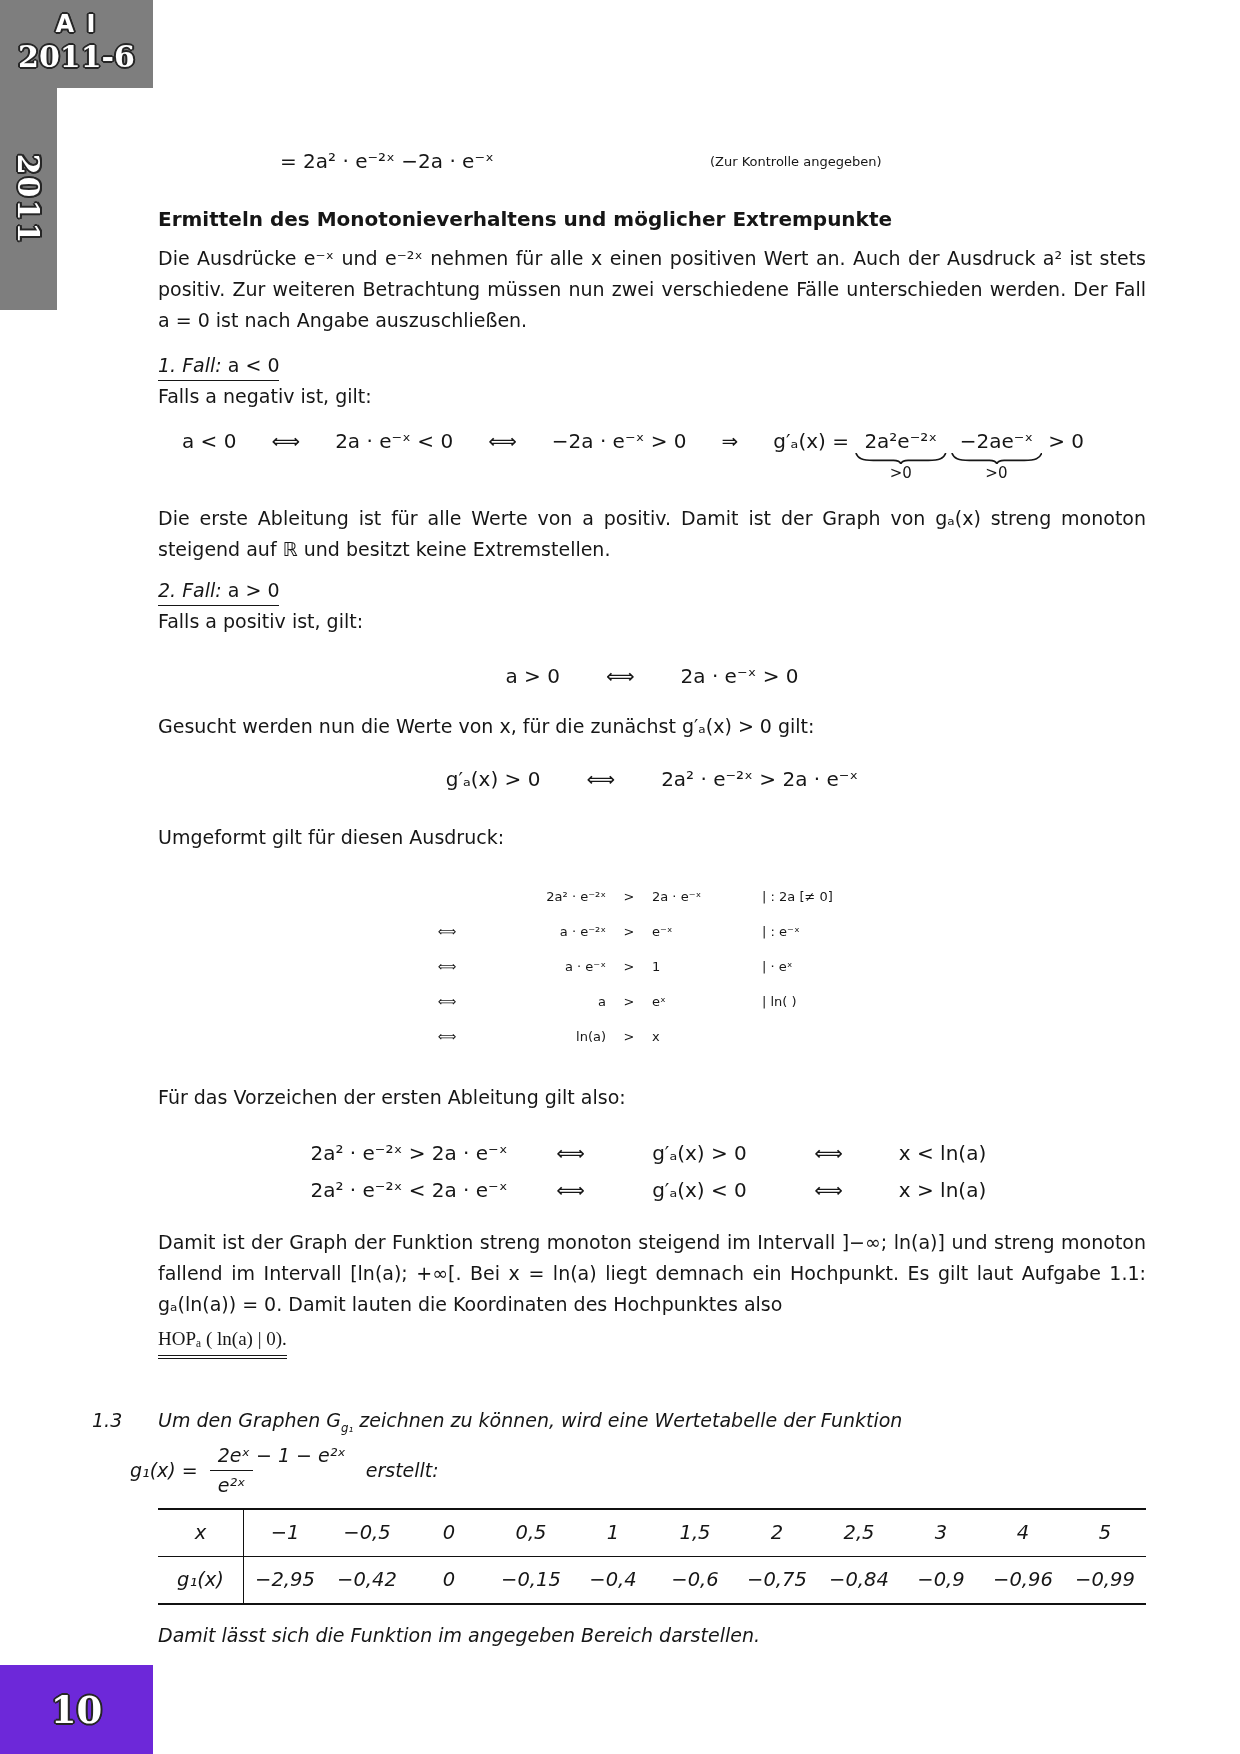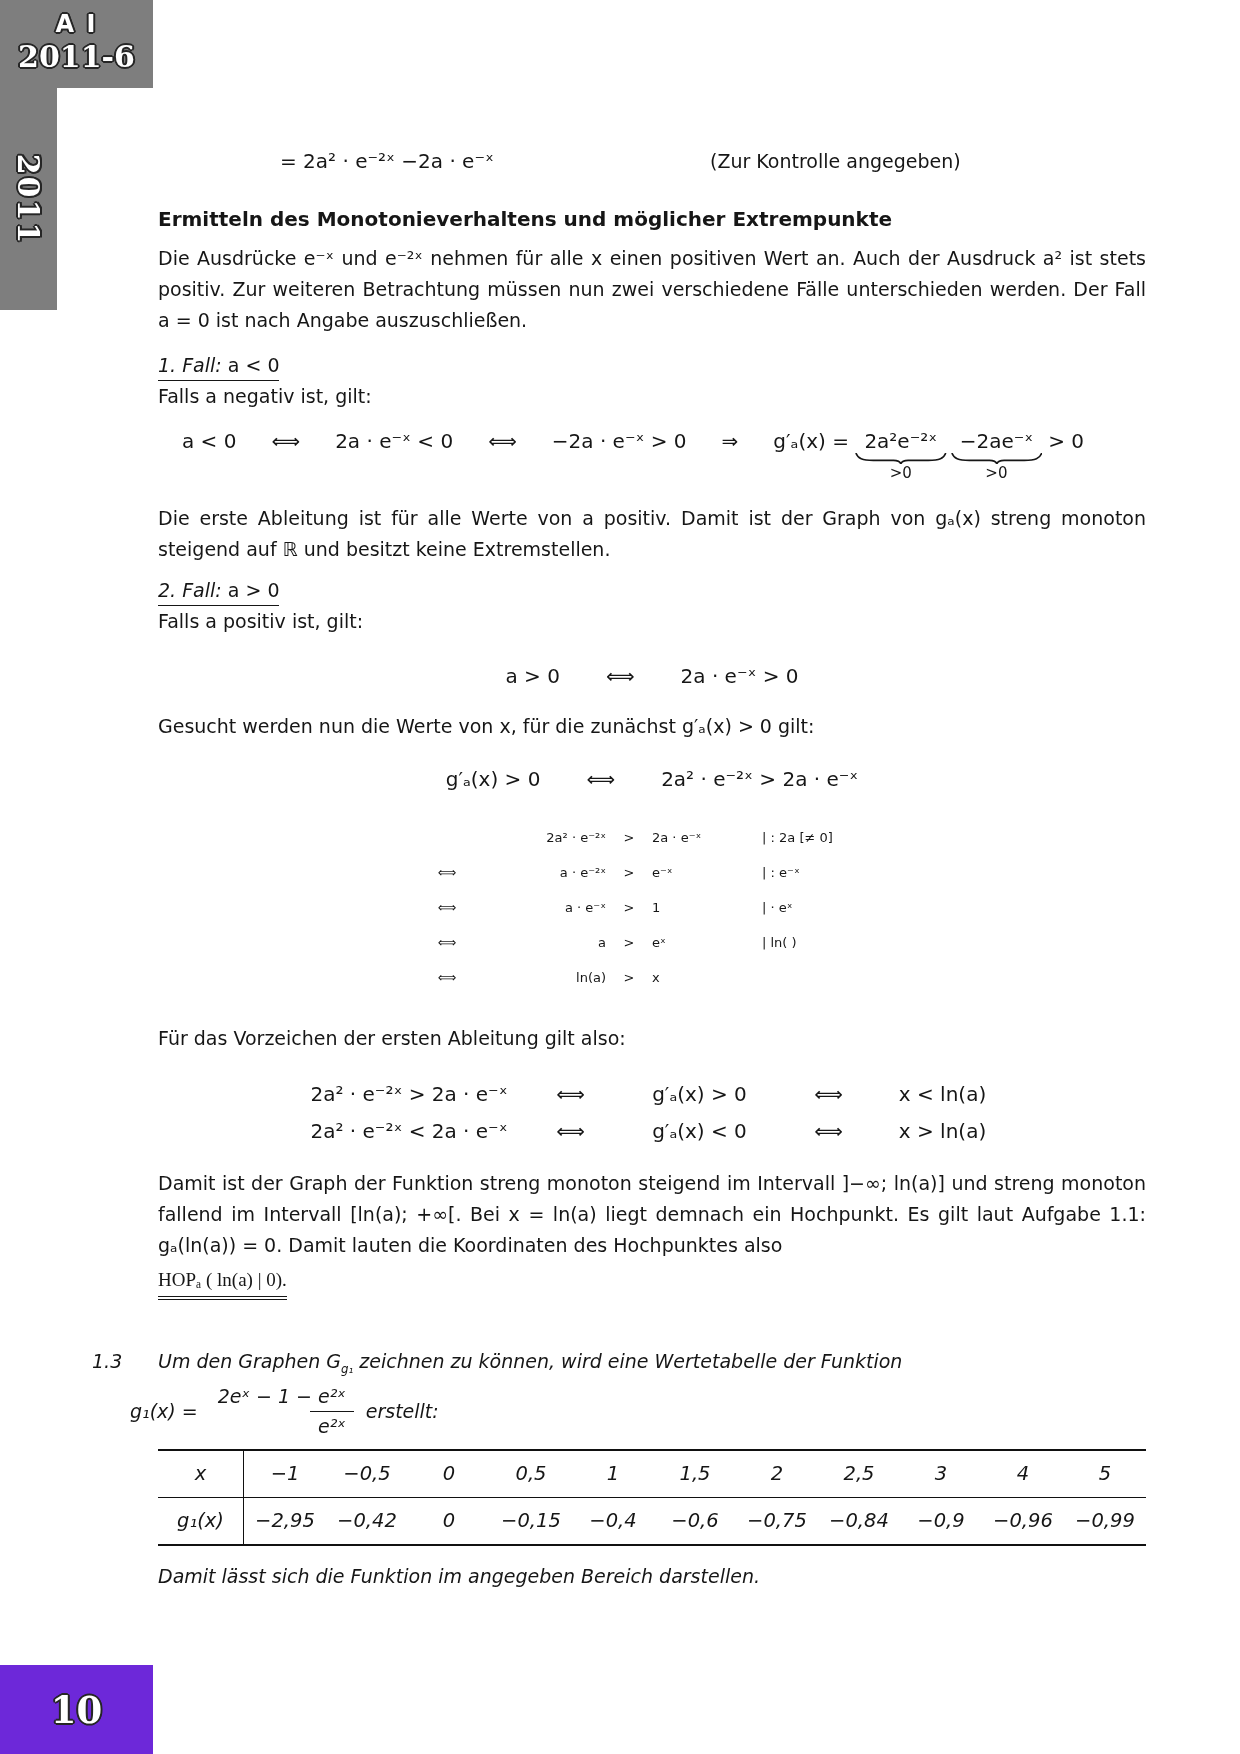--- a/index.html
+++ b/index.html
@@ -18,21 +18,21 @@
   .side-text { transform:rotate(90deg); font-family:"DejaVu Serif","Liberation Serif",serif;
     font-size:30px; font-weight:bold; letter-spacing:2px; white-space:nowrap; }
   .page-box { position:absolute; left:0; top:1665px; width:153px; height:89px; background:#6d28d9;
     display:flex; align-items:center; justify-content:center; }
   .page-box .pn { font-family:"DejaVu Serif","Liberation Serif",serif; font-size:37px; font-weight:bold; }
 
   .content { position:absolute; left:158px; top:0; width:988px; padding-top:146px; font-size:19px; line-height:31px; }
 
   .top-eq { position:relative; height:31px; font-size:20px; }
   .top-eq .formula { margin-left:122px; }
-  .top-eq .note { position:absolute; left:552px; top:0; font-size:19px;text-align:center; }
+  .top-eq .note { position:absolute; left:552px; top:0; font-size:13px;text-align:center; }
 
   .sec-heading { font-weight:bold; font-size:20px; line-height:30px; margin:27px 0 9px 0; }
   .just { text-align:justify; margin:0; }
 
   .case { margin-top:14px; line-height:30px; }
   .ul { display:inline-block; border-bottom:1.7px solid #161616; padding-bottom:2px; line-height:26px; }
   .it { font-style:italic; }
 
   .disp { display:flex; align-items:flex-start; font-size:20px; }
   .disp > span { line-height:30px; }
@@ -58,21 +58,21 @@
   .sign span { line-height:37px; text-align:center; }
 
   .concl { margin-top:18px; }
   .hop { display:inline-block; border-bottom:4px double #161616; padding-bottom:1px; margin-top:3px;font-family:Liberation Serif, serif; }
 
   .sec13 { position:relative; margin-top:46px;font-style:italic; }
   .sec-num { position:absolute; left:-66px; top:0; }
   sub.dsub { font-size:0.62em; vertical-align:-0.45em; line-height:0;text-align:right; }
 
   .formula-row { display:flex; align-items:center; gap:12px; margin-top:6px; margin-left:-28px; }
-  .frac { display:flex; flex-direction:column; align-items:flex-end; line-height:26px; }
+  .frac { display:flex; flex-direction:column; align-items:flex-start; line-height:26px; }
   .frac .num { padding:0 8px 2px 8px; }
   .frac .den { border-top:1.8px solid #161616; padding:1px 8px 0 8px; }
 
   .vtable { margin-top:10px; border-top:2.6px solid #111111; border-bottom:2.6px solid #111111; }
   .vrow { display:grid; grid-template-columns:86px repeat(11, 1fr); }
   .vrow-first { border-bottom:1.6px solid #111111; }
   .vcell { text-align:center; line-height:46px; font-size:19.5px; white-space:nowrap; }
   .vlabel { border-right:1.6px solid #111111; }
 
   .closing { margin-top:15px; }
@@ -152,20 +152,21 @@
     </div>
 
     <div style="margin-top:20px;">Gesucht werden nun die Werte von x, für die zunächst g′ₐ(x) &gt; 0 gilt:</div>
 
     <div class="disp center-math" style="margin-top:22px;">
       <span>g′ₐ(x) &gt; 0</span>
       <span>⟺</span>
       <span>2a² · e⁻²ˣ &gt; 2a · e⁻ˣ</span>
     </div>
 
+    <div style="margin-top:28px;">Umgeformt gilt für diesen Ausdruck:</div>
 
     <div class="deriv">
       <span class="d-arrow"></span>
       <span class="d-lhs">2a² · e⁻²ˣ</span>
       <span class="d-rel">&gt;</span>
       <span class="d-rhs">2a · e⁻ˣ</span>
       <span class="d-ann">| : 2a [≠ 0]</span>
 
       <span class="d-arrow">⟺</span>
       <span class="d-lhs">a · e⁻²ˣ</span>

